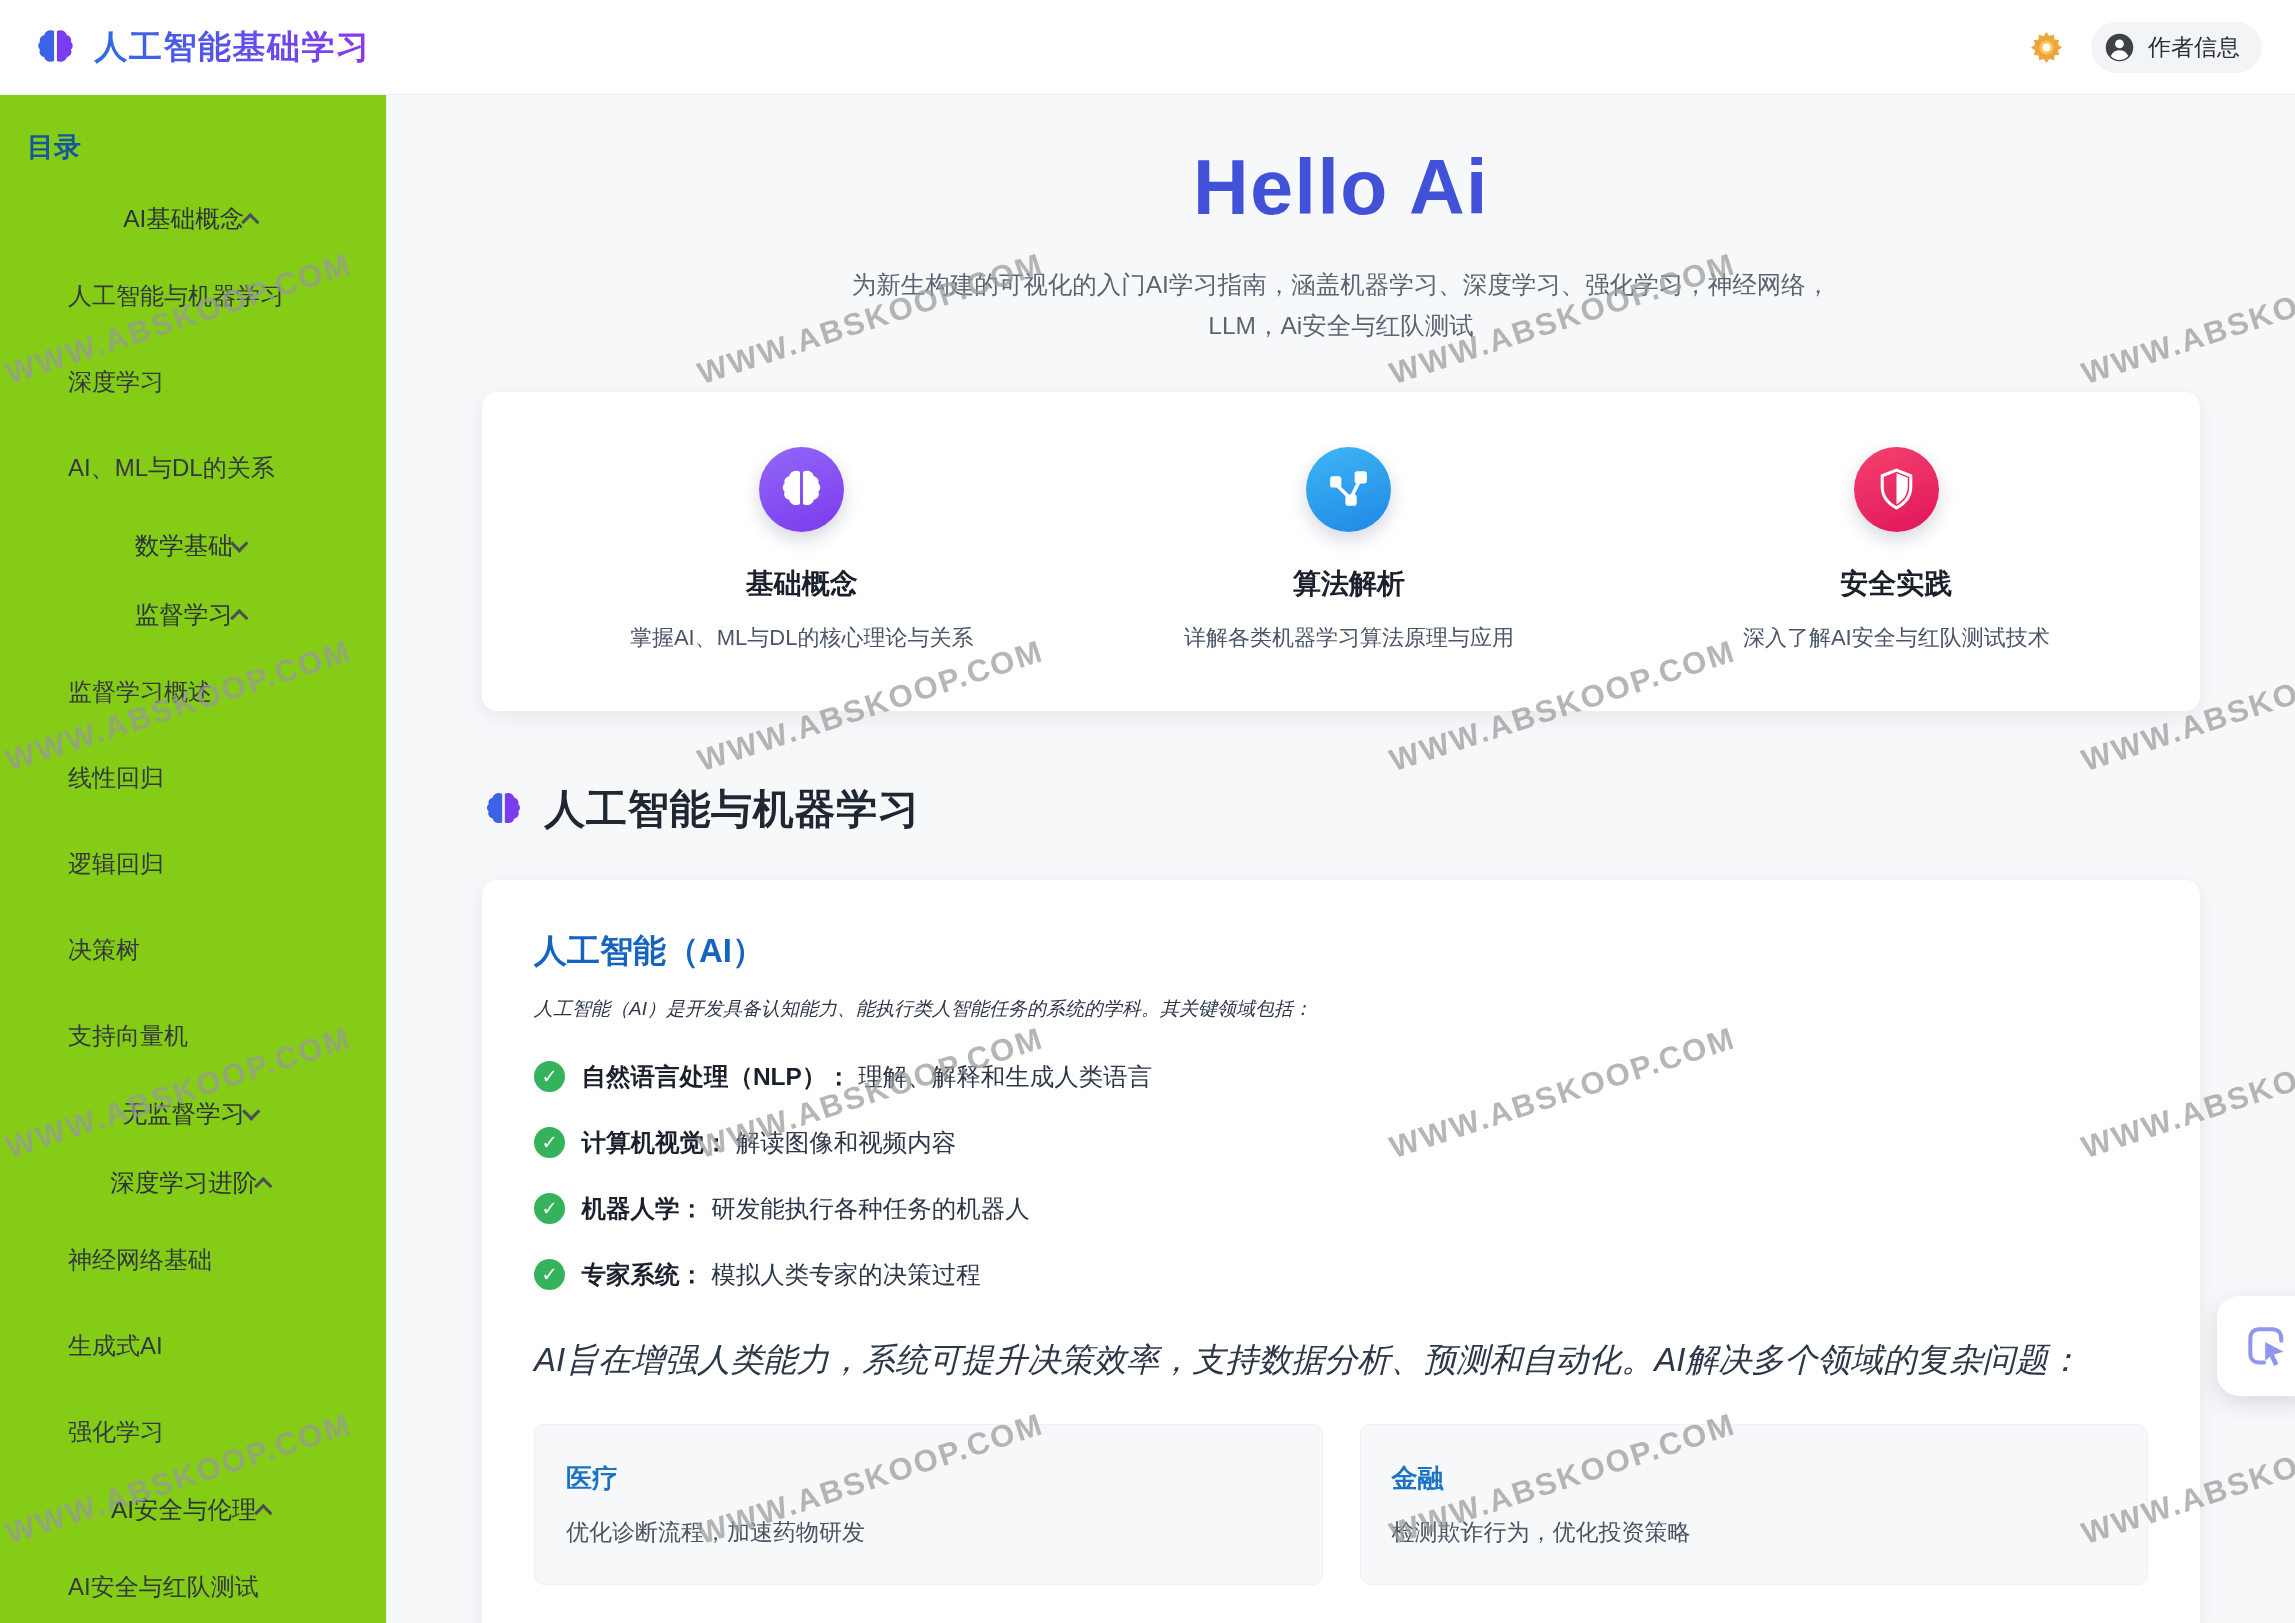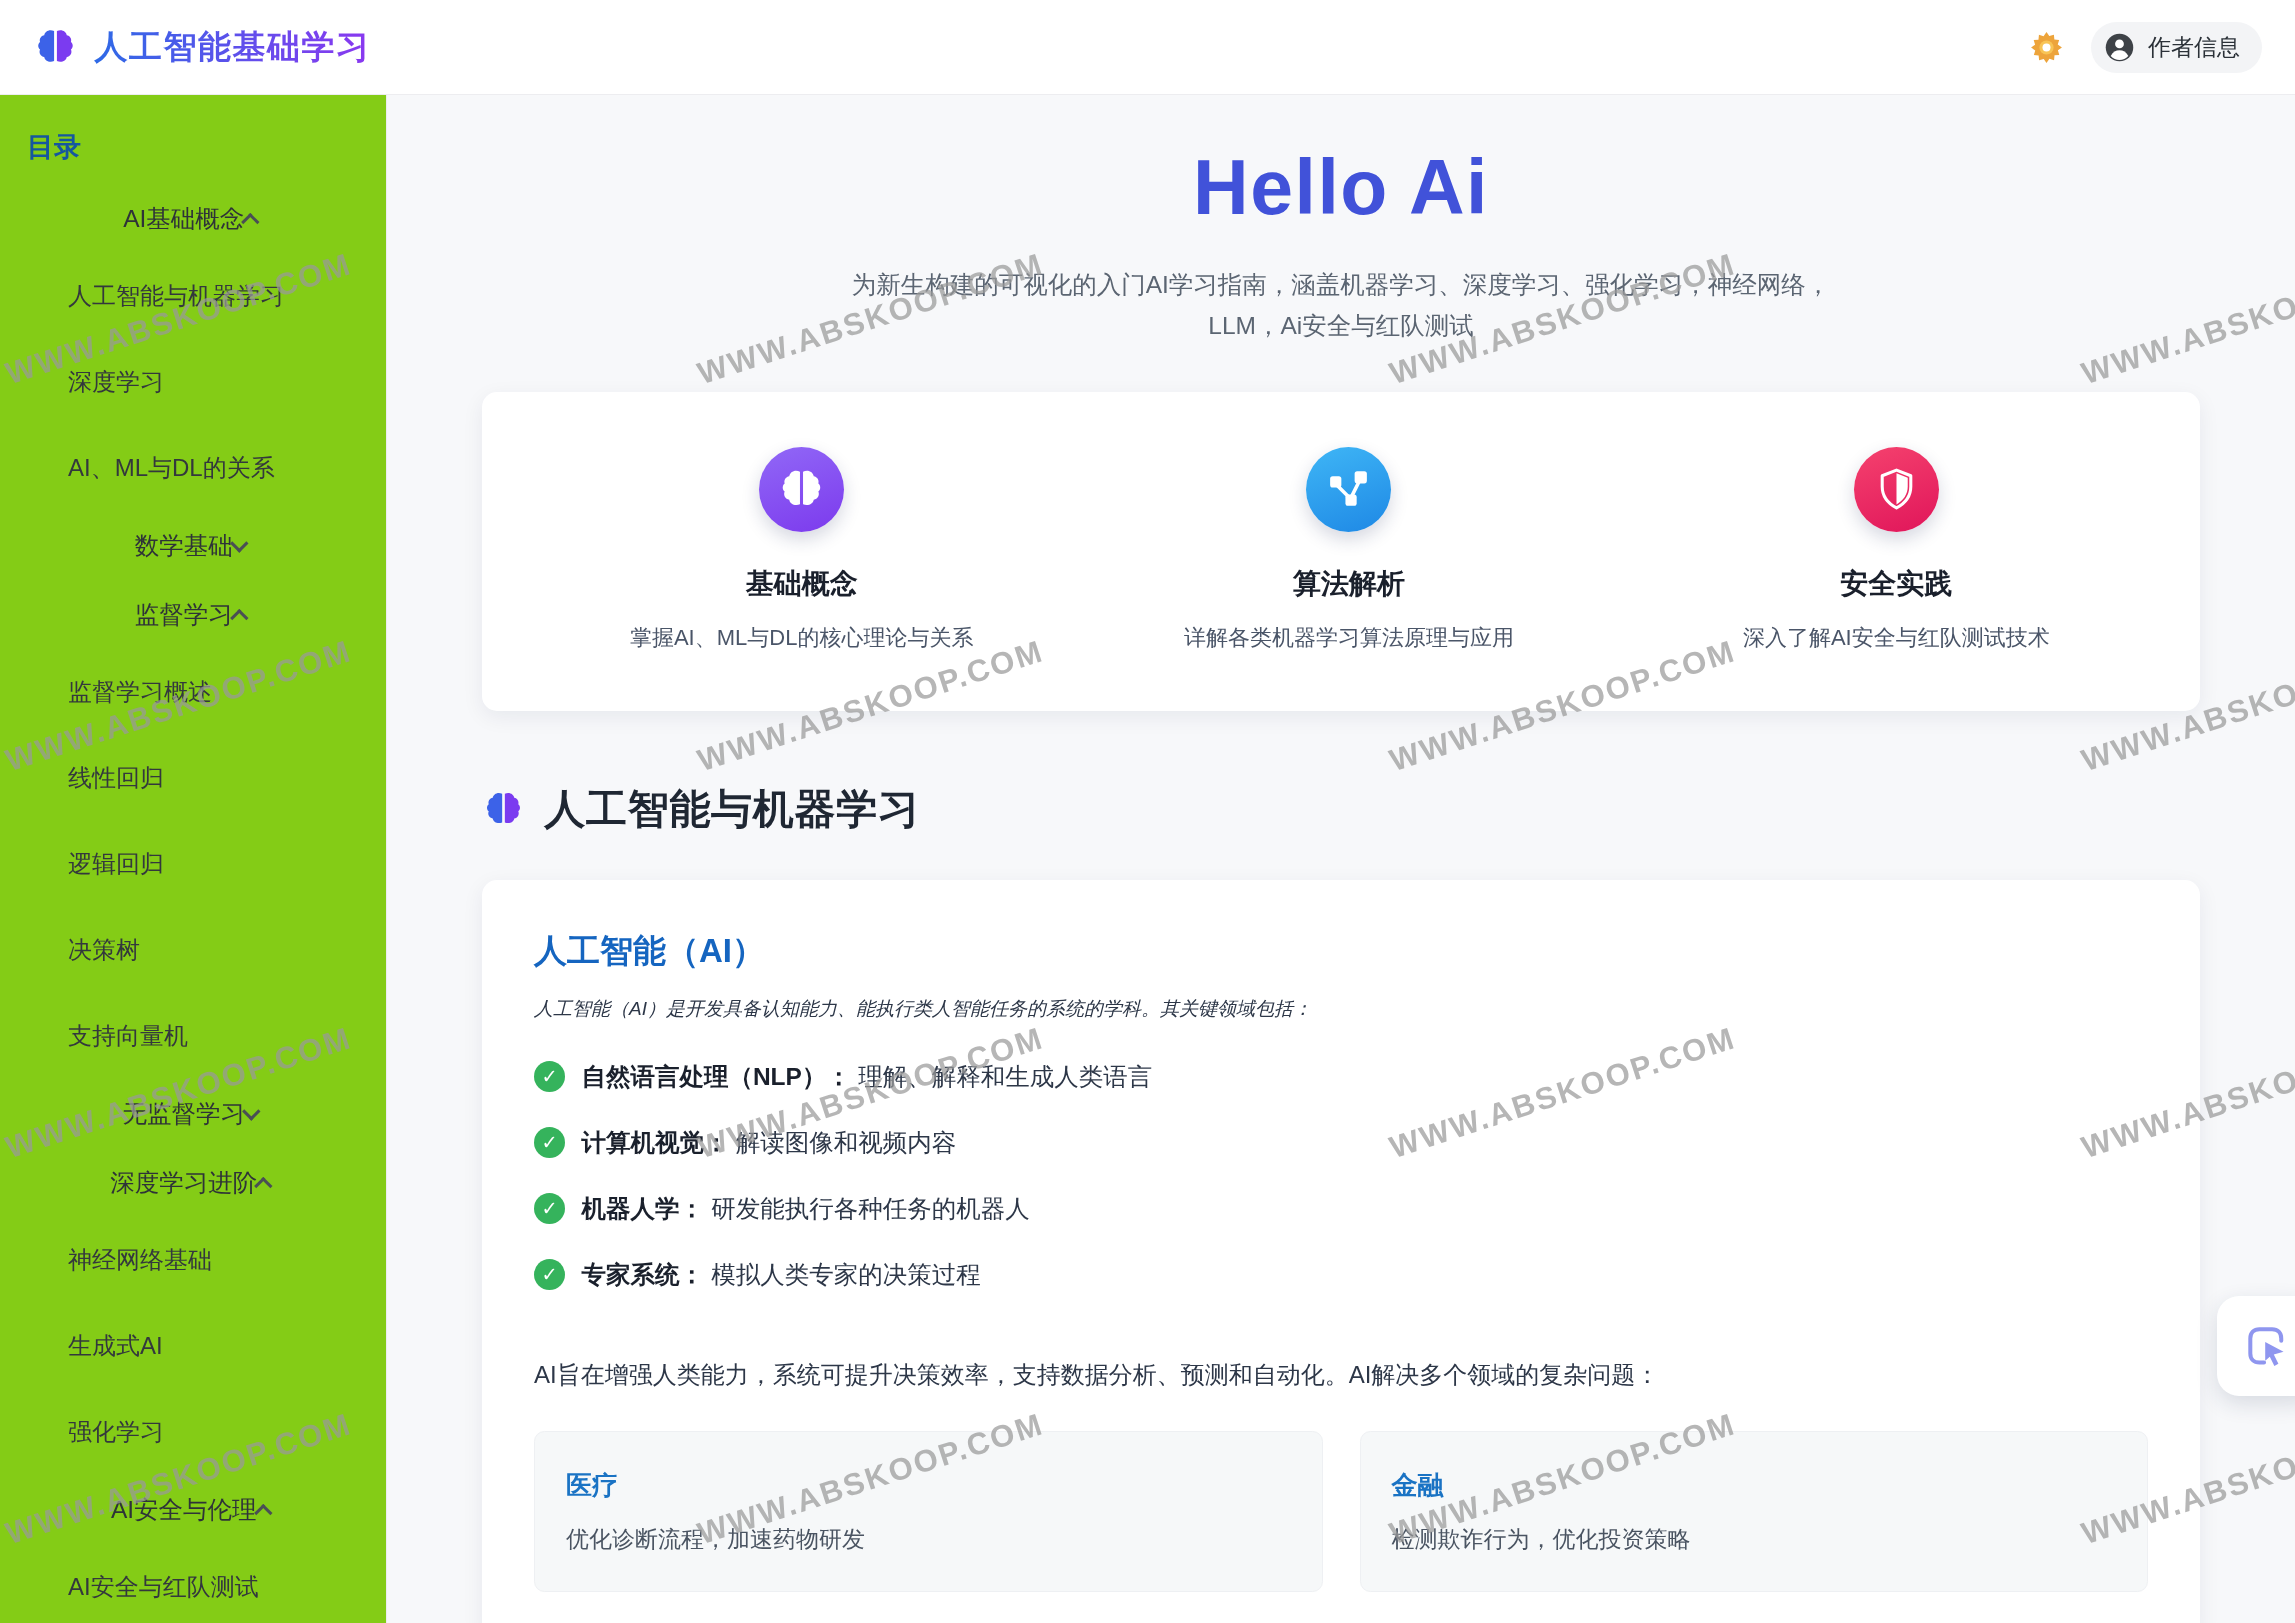--- a/index.html
+++ b/index.html
@@ -91,21 +91,21 @@
   .content-card h3 { font-size:33px; font-weight:bold; color:#1565c0; }
   .intro { margin-top:20px; font-size:19px; color:#2d3748; line-height:1.6;font-style:italic; }
   .checklist { margin-top:36px; display:flex; flex-direction:column; gap:33px; }
   .check-row { display:flex; align-items:center; gap:16.4px; font-size:24.5px; color:#2d3748; }
   .check-ic {
     width:31px; height:31px; border-radius:50%; background:#35b35c; flex:0 0 31px;
     display:flex; align-items:center; justify-content:center;
     color:#ffffff; font-size:19.3px; font-weight:bold;
   }
   .check-row b { color:#1a202c; margin-right:7.4px; }
-  .summary { margin-top:65px; font-size:24px; color:#2d3748; line-height:1.6; }
+  .summary { margin-top:43px; font-size:33px; color:#2d3748; line-height:1.6;font-style:italic; }
   .domains { margin-top:37px; display:flex; gap:37px; }
   .domain-card {
     flex:1; background:#f6f8f9; border:0.7px solid #eef0f3; border-radius:10.4px;
     padding:36px 31px;
   }
   .domain-title { font-size:26px; font-weight:bold; color:#1a73c4; }
   .domain-desc  { margin-top:21px; font-size:23px; color:#4a5462; }
 
   
   .wm-layer { position:absolute; inset:0; z-index:50; pointer-events:none; overflow:hidden; }

